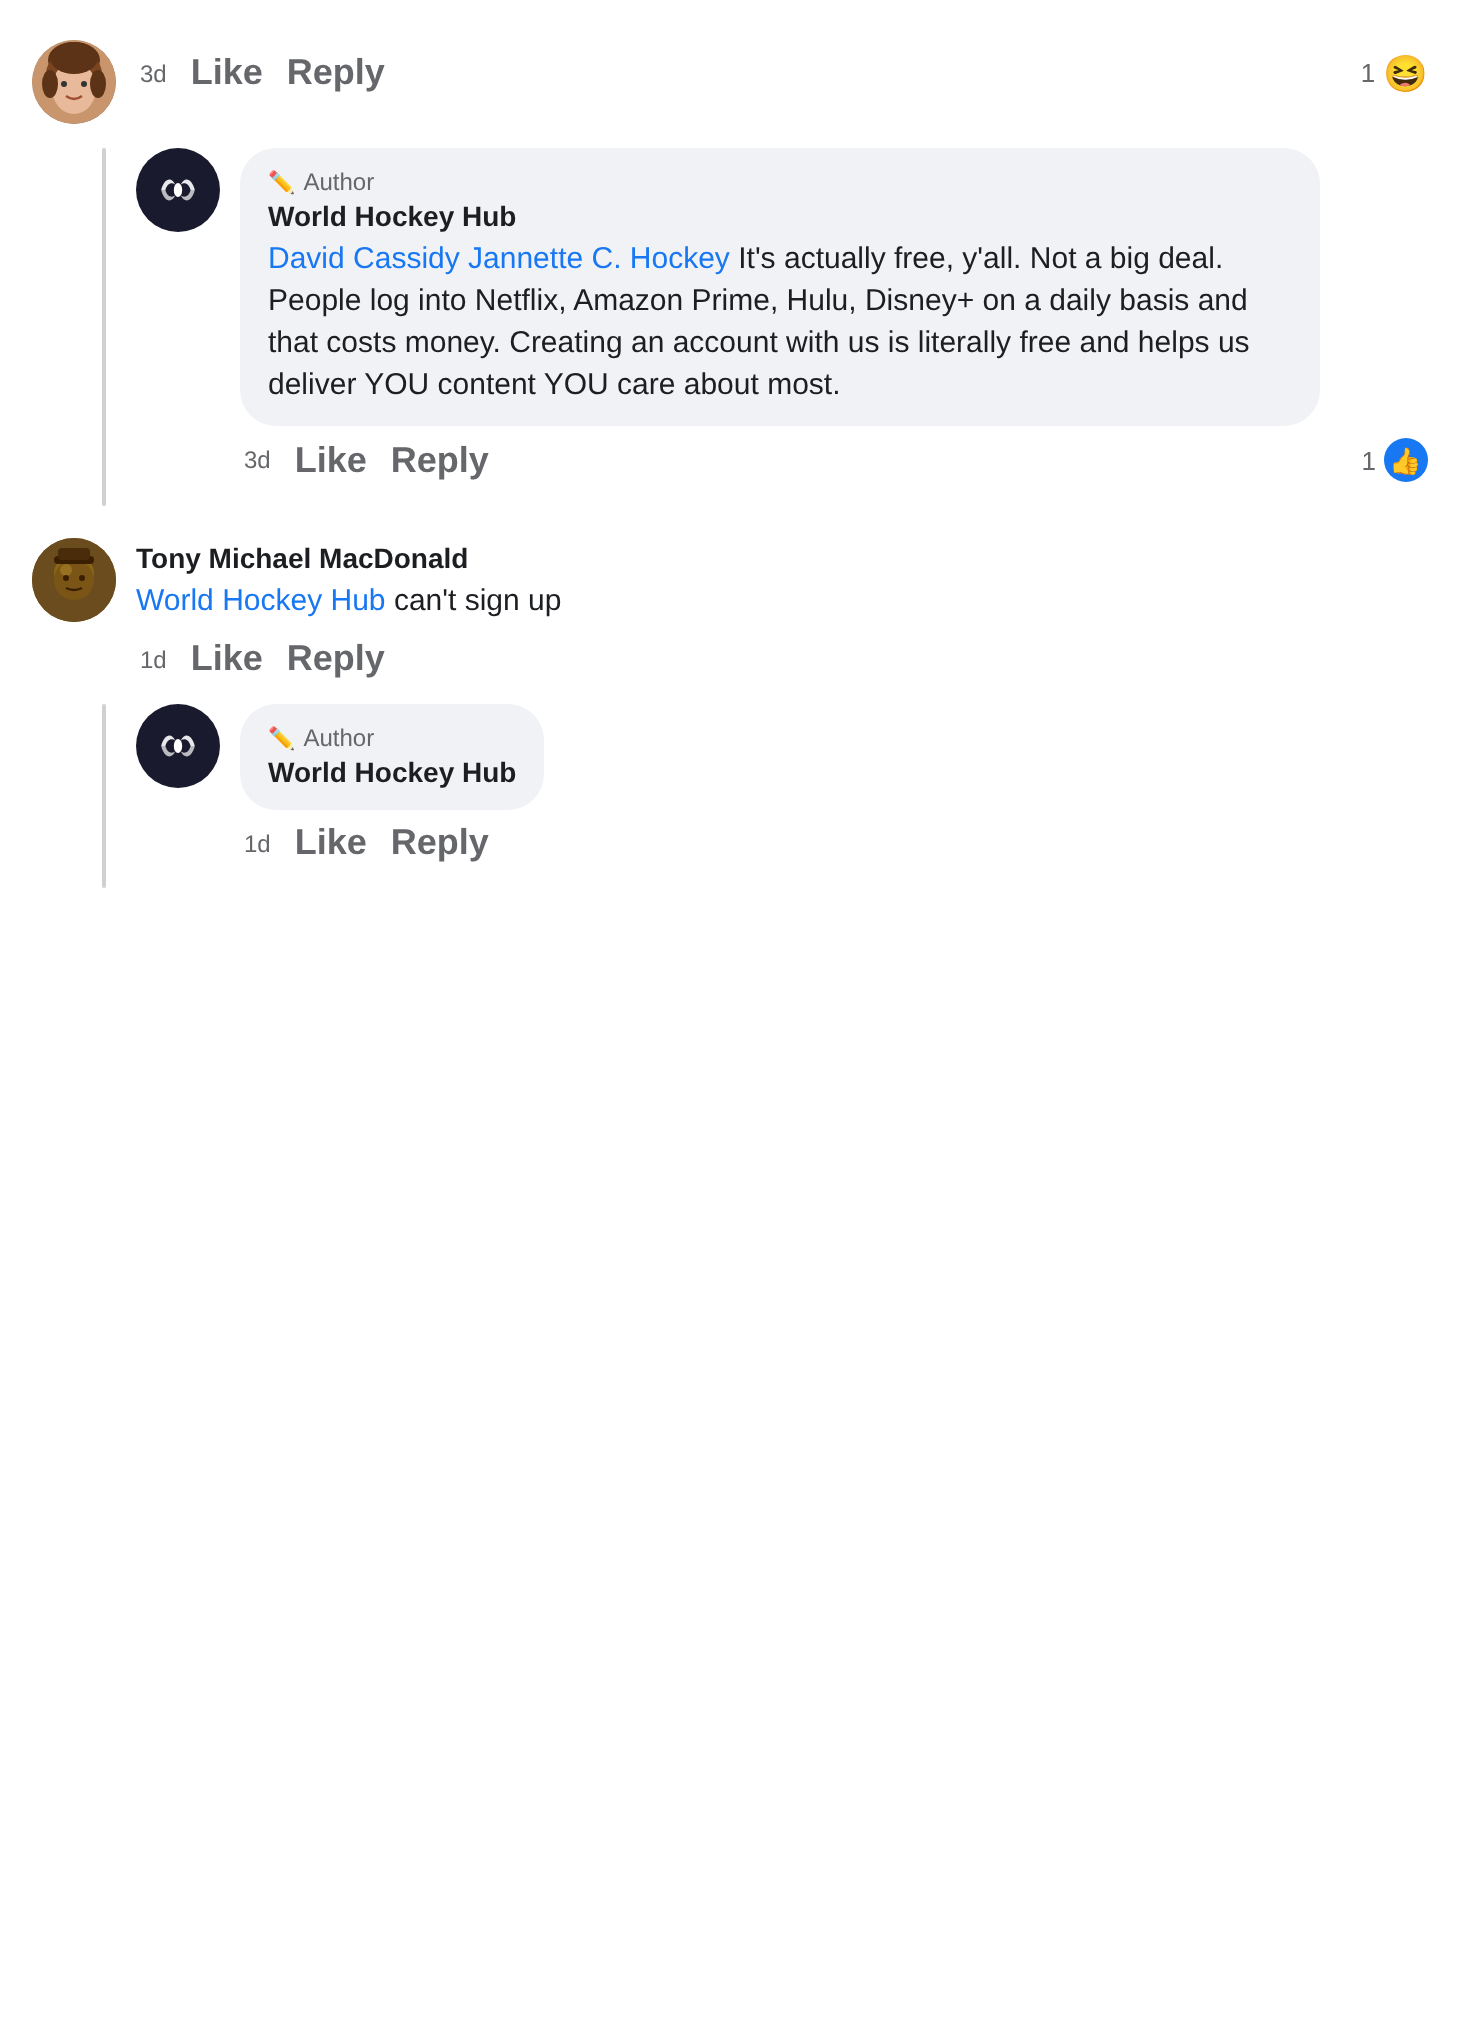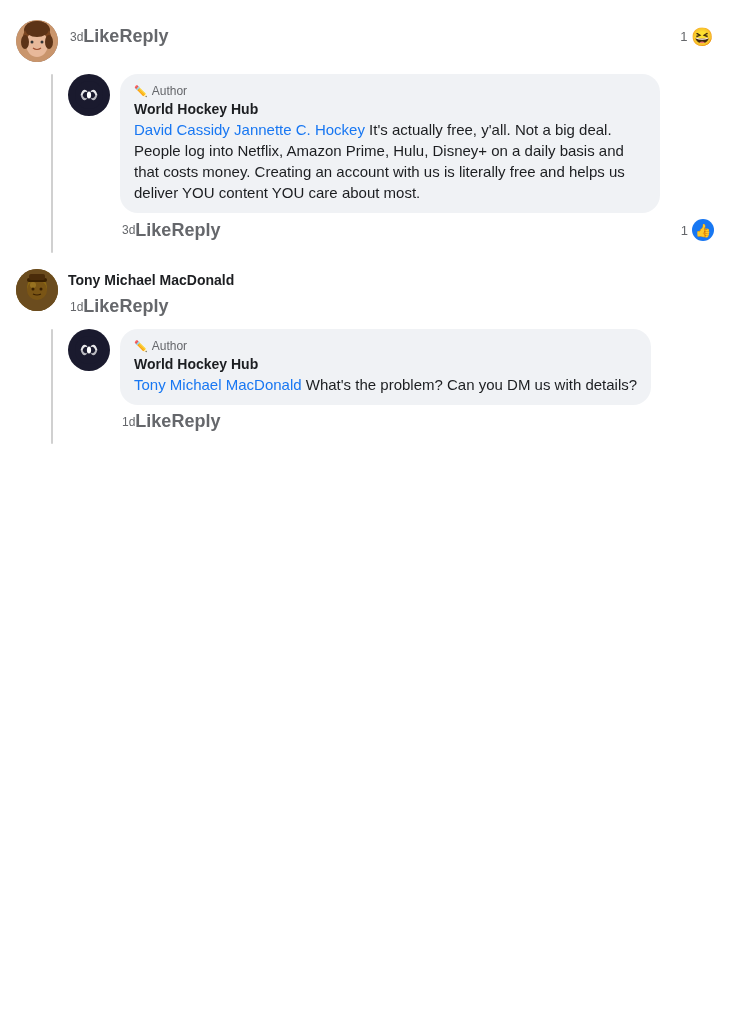--- a/index.html
+++ b/index.html
@@ -122,20 +122,21 @@
     .comment-text {
       font-size: 15px;
       color: #1c1e21;
       line-height: 1.4;
       margin-top: 2px;
     }
 
     .comment-actions {
       display: flex;
       align-items: center;
+      gap: 12px;
       margin-top: 6px;
       padding-left: 2px;
     }
 
     .action-time {
       font-size: 12px;
       color: #65676b;
     }
 
     .action-btn {
@@ -303,20 +304,24 @@
           <path d="M17 25 Q21 27 25 25" stroke="#3a2000" stroke-width="1.2" fill="none"></path>
 
           <rect x="11" y="9" width="20" height="4" rx="2" fill="#3a2000"></rect>
           <rect x="13" y="5" width="16" height="6" rx="2" fill="#4a2c0a"></rect>
         </svg>
       </div>
 
       <div class="comment-content">
         <div class="comment-no-bubble">
           <span class="commenter-name">Tony Michael MacDonald</span>
+          <div class="comment-text">
+            <span class="mention">World Hockey Hub</span>
+            <span> can't sign up</span>
+          </div>
         </div>
         <div class="comment-actions">
           <span class="action-time">1d</span>
           <button class="action-btn">Like</button>
           <button class="action-btn">Reply</button>
         </div>
       </div>
     </div>
 
     <div style="display:flex; flex-direction:row;">
@@ -341,24 +346,20 @@
             </svg>
           </div>
 
           <div class="comment-content">
             <div class="comment-bubble">
               <div class="author-label">
                 <span class="pencil-icon">✏️</span>
                 <span>Author</span>
               </div>
               <span class="commenter-name">World Hockey Hub</span>
-              <div class="comment-text">
-                <span class="mention">Tony Michael MacDonald</span>
-                <span> What's the problem? Can you DM us with details?</span>
-              </div>
             </div>
             <div class="comment-actions">
               <span class="action-time">1d</span>
               <button class="action-btn">Like</button>
               <button class="action-btn">Reply</button>
             </div>
           </div>
         </div>
       </div>
     </div>

